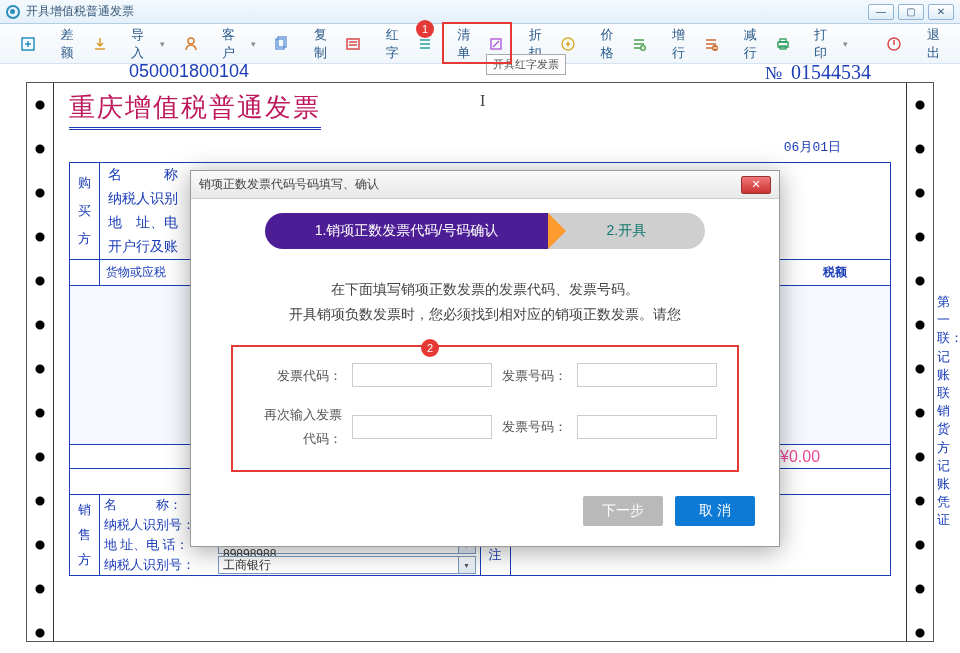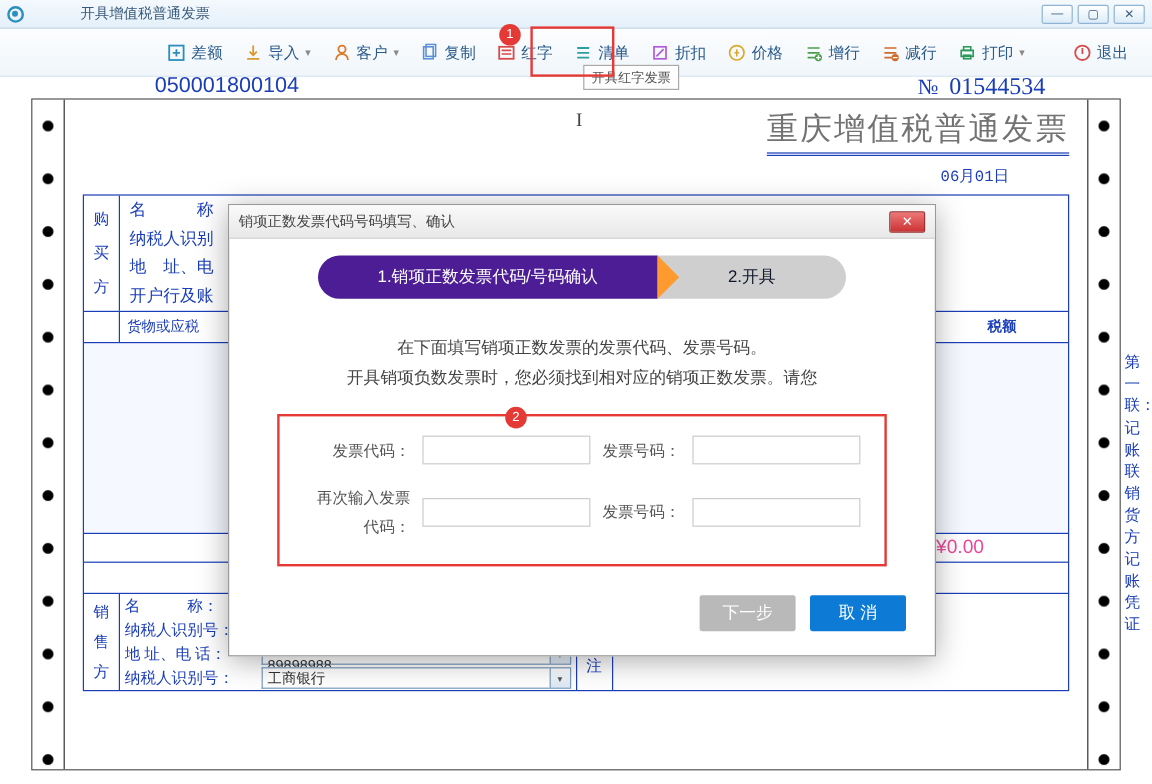--- a/index.html
+++ b/index.html
@@ -1,47 +1,47 @@
 <!DOCTYPE html>
 <html><head>
 <meta charset="utf-8">
 <style>
   * { box-sizing: border-box; margin: 0; padding: 0; }
   body { font-family: "Microsoft YaHei", Arial, sans-serif; font-size: 12px; background: #fff; width: 960px; height: 653px; overflow: hidden; position: relative; }
   
   
-  .titlebar { height: 24px; background: linear-gradient(#f4f9fd,#e4f0fa); border-bottom: 1px solid #b5cde0; display: flex; align-items: center; padding: 0 6px; color: #3a5a7a; gap: 41px; }
+  .titlebar { height: 24px; background: linear-gradient(#f4f9fd,#e4f0fa); border-bottom: 1px solid #b5cde0; display: flex; align-items: center; padding: 0 6px; color: #3a5a7a; }
   .titlebar .appicon { width: 14px; height: 14px; border: 2px solid #2a8fbd; border-radius: 50%; margin-right: 6px; position: relative; }
   .titlebar .appicon::after { content:""; position:absolute; width:5px; height:5px; background:#2a8fbd; border-radius:50%; top:2px; left:2px; }
   .titlebar .title { flex:1; }
   .winbtns { display:flex; gap:4px; }
   .winbtn { width:26px; height:16px; border:1px solid #8fb4d4; background:linear-gradient(#fff,#dcecf8); display:flex; align-items:center; justify-content:center; color:#3a5a7a; font-size:10px; cursor:pointer; border-radius:2px;}
   
   
   .toolbar { height: 40px; background: linear-gradient(#fcfdfe,#f0f6fb); border-bottom: 1px solid #d5e4f0; display:flex; align-items:center; padding: 0 12px; justify-content:flex-end; gap:2px; position:relative;}
-  .toolbar .tbtn { display:flex; align-items:center; gap:4px; padding: 4px 8px; color:#2a5a8a; cursor:pointer; font-size:13px;text-align:right; }
+  .toolbar .tbtn { display:flex; align-items:center; gap:15px; padding: 4px 8px; color:#2a5a8a; cursor:pointer; font-size:13px;text-align:right; }
   .toolbar .tbtn .dd { font-size:9px; color:#888; margin-left:1px;}
   .ticon { width:16px; height:16px; display:inline-block; }
   .ticon svg { width:16px; height:16px; }
   .redbox1 { position:absolute; border:2px solid #e53935; left:442px; top:-2px; width:70px; height:42px; pointer-events:none; z-index:5;}
   .badge1 { position:absolute; left:416px; top:-4px; width:18px; height:18px; background:#e53935; border-radius:50%; color:#fff; display:flex; align-items:center; justify-content:center; font-size:11px; z-index:6;}
   .tooltip { position:absolute; left:486px; top:54px; border:1px solid #aaa; background:#fdfdfd; padding:2px 6px; color:#555; font-size:11px; z-index:4; }
   .cursor-ibeam { position:absolute; left:480px; top:92px; font-size:16px; color:#444; font-family: serif; z-index:3;}
   
   
   .docwrap { padding: 18px 26px 0 26px; position:relative; height: 588px; overflow:hidden; }
   .paper { border: 1px solid #555; height: 560px; position:relative; background:#fff; }
   .paper::before, .paper::after { content:""; position:absolute; top:0; bottom:0; width:26px; background:
     radial-gradient(circle 5px at 13px 22px, #000 4px, transparent 5px) 0 0/26px 44px repeat-y;
   }
   .paper::before { left:0; border-right:1px solid #333;}
   .paper::after { right:0; border-left:1px solid #333;}
   .paper-inner { position:absolute; left:42px; right:42px; top:8px; bottom:8px; }
   
-  .doc-header { text-align:right; margin-top: 6px; color:#737373; }
+  .doc-header { text-align:left; margin-top: 6px; color:#be185d; }
   .doc-title { font-size:26px; font-family: "KaiTi","STKaiti",serif; letter-spacing:2px; display:inline-block; border-bottom:3px double #1a3db8; padding-bottom:2px;}
   .doc-nums { display:flex; justify-content:space-between; margin-top:-30px; color:#1a3db8; font-size:18px; padding: 0 20px 0 60px;}
   .doc-nums .no { font-family: Georgia, serif; }
   .doc-nums .no span.num { font-size:20px;}
   .doc-date { text-align:right; padding-right:50px; color:#1a3db8; margin-top:8px; font-size:13px;font-family:Liberation Mono, monospace;}
   
   .form-frame { border:1px solid #1a3db8; margin-top:6px; position:relative; }
   .buyer-row { display:flex; border-bottom:1px solid #1a3db8; }
   .buyer-label { width:30px; border-right:1px solid #1a3db8; color:#1a3db8; writing-mode: horizontal-tb; display:flex; flex-direction:column; align-items:center; justify-content:space-around; font-size:13px; padding: 6px 0; font-family:"KaiTi",serif; }
   .buyer-fields { flex:1; color:#1a3db8; font-family:"KaiTi",serif; font-size:14px; }
@@ -69,21 +69,21 @@
   .side-text { position:absolute; right:-20px; top:210px; width:16px; color:#1a3db8; font-family:"KaiTi",serif; font-size:13px; line-height:1.4; z-index:3;}
   
   
   .modal { position:absolute; left:190px; top:170px; width:590px; background:#fff; border:1px solid #999; box-shadow: 0 4px 24px rgba(0,0,0,.35); z-index:20; }
   .modal-title { height:28px; background:linear-gradient(#fafafa,#e8e8e8); border-bottom:1px solid #ccc; display:flex; align-items:center; padding:0 8px; font-size:12px; color:#444;}
   .modal-title .mt { flex:1;font-family:Liberation Mono, monospace; }
   .modal-close { width:30px; height:18px; background:linear-gradient(#e77,#c33); border:1px solid #933; border-radius:2px; color:#fff; display:flex; align-items:center; justify-content:center; font-size:11px; cursor:pointer;}
   .steps { margin: 14px auto 18px auto; width: 440px; height:36px; display:flex; }
   .step1 { flex: 1.8; background:#4c1d95; color:#fff; display:flex; align-items:center; justify-content:center; font-size:14px; position:relative; border-radius: 18px 0 0 18px;}
   .step1::after { content:""; position:absolute; right:-18px; top:0; width:0; height:0; border-top:18px solid transparent; border-bottom:18px solid transparent; border-left:18px solid #ff9a2e; z-index:2;}
-  .step2 { flex:1; background:#cfcfcf; color:#0f172a; display:flex; align-items:center; justify-content:center; font-size:14px; border-radius: 0 18px 18px 0;}
+  .step2 { flex:1; background:#cfcfcf; color:#0f766e; display:flex; align-items:center; justify-content:center; font-size:14px; border-radius: 0 18px 18px 0;}
   .modal-body { padding: 10px 40px 24px 40px; text-align:center; color:#444; font-size:14px; line-height:1.8;}
   .modal-body .hint { margin-bottom: 18px;}
   .inputs-box { border:2px solid #e53935; padding: 16px 20px 20px 20px; position:relative; display:grid; grid-template-columns: auto 140px auto 140px; row-gap:16px; column-gap:10px; align-items:center; justify-content:center;}
   .inputs-box .lbl { text-align:right; font-size:13px; color:#555;}
   .inputs-box input { width:100%; height:24px; border:1px solid #ccc; padding:0 4px; font-size:12px;}
   
   .modal .badge2m { position:absolute; left: 230px; top: 168px; width:18px; height:18px; background:#e53935; border-radius:50%; color:#fff; display:flex; align-items:center; justify-content:center; font-size:11px; z-index:3;}
   .modal-footer { display:flex; justify-content:flex-end; gap:12px; padding: 0 24px 20px 24px;}
   .mbtn { width:80px; height:30px; display:flex; align-items:center; justify-content:center; color:#fff; font-size:14px; cursor:pointer; border-radius:2px;}
   .mbtn.next { background:#b9b9b9; }

